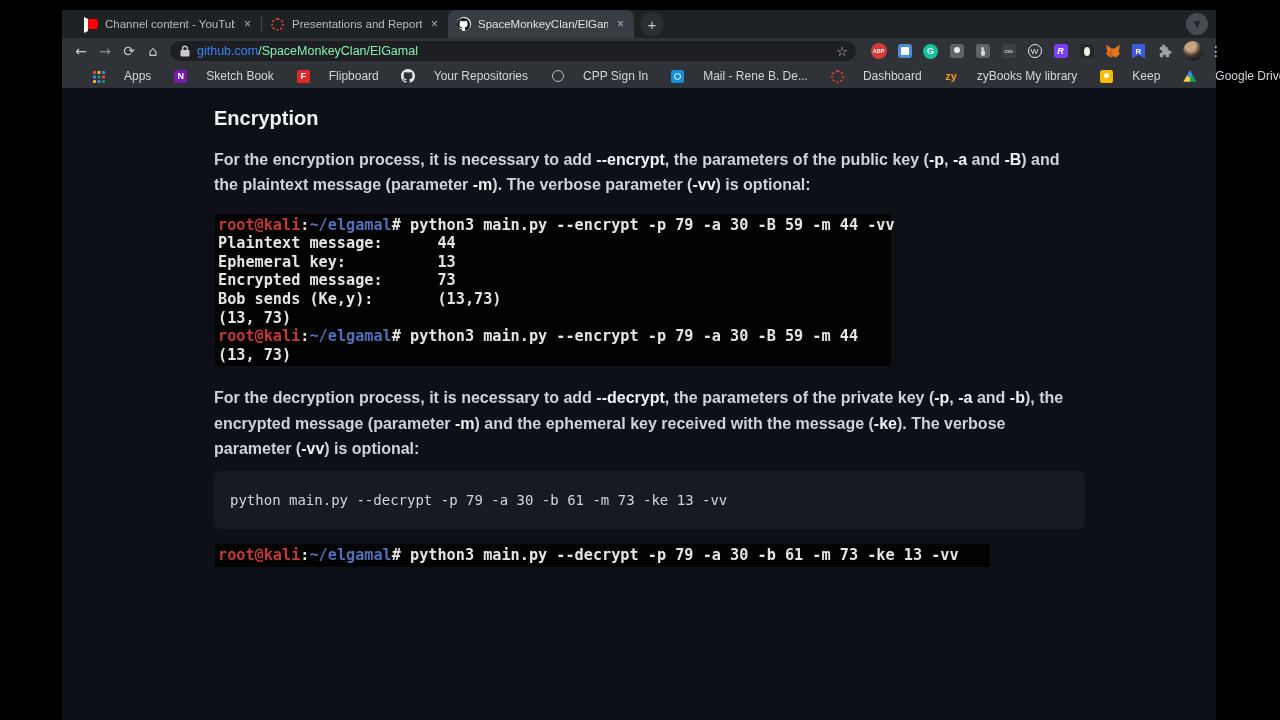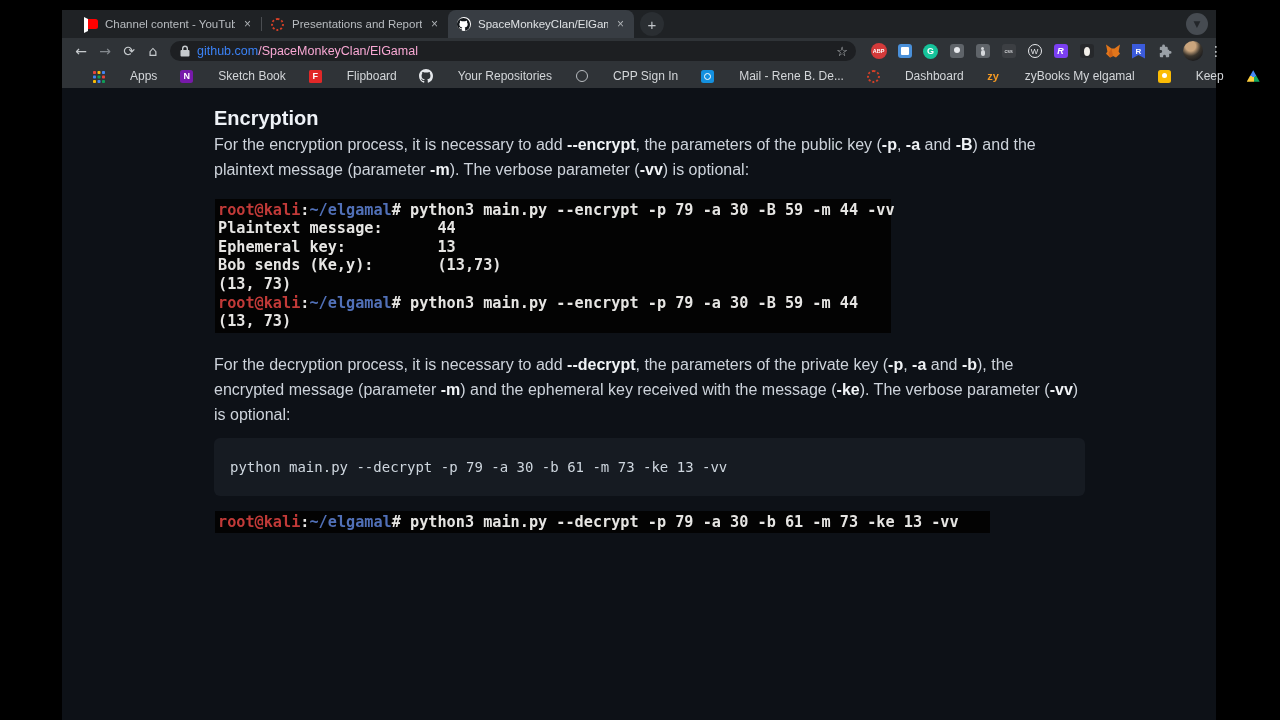--- a/index.html
+++ b/index.html
@@ -30,21 +30,21 @@
 
   
   .toolbar{height:26px;background:#2f3337;display:flex;align-items:center;padding:0 8px;gap:2px;flex:0 0 auto;}
   .nav-ic{font-family:"DejaVu Sans",sans-serif;color:#c6cacd;font-size:14px;width:22px;height:22px;
           display:flex;align-items:center;justify-content:center;flex:0 0 auto;}
   .nav-ic.dim{color:#84898e;}
   .omnibox{height:20px;background:#1d1f22;border-radius:11px;flex:0 0 auto;width:668px;display:flex;
            align-items:center;padding:0 8px 0 10px;gap:7px;margin:0 4px;}
   .url{font-size:12.5px;white-space:nowrap;overflow:hidden;flex:1;}
   .url .host{color:#3b82f6;}
-  .url .path{color:#f9a8d4;text-align:right;}
+  .url .path{color:#86efac;text-align:right;}
   .star{font-family:"DejaVu Sans",sans-serif;color:#c6cacd;font-size:13px;flex:0 0 auto;}
   .exts{display:flex;align-items:center;gap:9px;margin-left:8px;}
   .ext{width:17px;height:17px;display:flex;align-items:center;justify-content:center;flex:0 0 auto;}
   .abp{width:16px;height:16px;border-radius:50%;background:#d33a3a;color:#fff;font-size:5.5px;font-weight:bold;
        display:flex;align-items:center;justify-content:center;}
   .dict{width:14px;height:14px;border-radius:3px;background:#4a90d9;position:relative;}
   .dict::after{content:"";position:absolute;left:3px;top:3px;width:8px;height:8px;background:#fff;border-radius:1px;}
   .gram{width:15px;height:15px;border-radius:50%;background:#15c39a;color:#fff;font-size:9px;font-weight:bold;
         display:flex;align-items:center;justify-content:center;}
   .graysq{width:14px;height:14px;border-radius:3px;background:#5f6469;position:relative;}
@@ -59,21 +59,21 @@
            font-weight:bold;display:flex;align-items:center;justify-content:center;}
   .egg{width:14px;height:14px;border-radius:3px;background:#26282b;position:relative;}
   .egg::after{content:"";position:absolute;left:4px;top:2.5px;width:6px;height:9px;border-radius:50%;background:#f2efe9;}
   .shield{width:13px;height:15px;background:#3b5bdb;clip-path:polygon(0 0,100% 0,100% 100%,50% 76%,0 100%);
           color:#fff;font-size:8px;font-weight:bold;display:flex;align-items:center;justify-content:center;}
   .avatar{width:20px;height:20px;border-radius:50%;margin-left:8px;flex:0 0 auto;
           background:radial-gradient(circle at 38% 25%,#caa57d 0 26%,#3a342c 52%,#15161a 85%);}
 
   
   .bookmarks{height:24px;background:#2f3337;display:flex;align-items:center;padding:0 10px 0 18px;flex:0 0 auto;}
-  .bm{display:flex;align-items:center;gap:24px;padding:0 11px;color:#d3d6d9;font-size:12px;white-space:nowrap;}
+  .bm{display:flex;align-items:center;gap:18px;padding:0 11px;color:#d3d6d9;font-size:12px;white-space:nowrap;}
   .bm-ic{width:15px;height:15px;display:flex;align-items:center;justify-content:center;flex:0 0 auto;}
   .apps-grid{width:3px;height:3px;background:#e8453c;border-radius:0.8px;margin:-8px 0 0 -8px;
     box-shadow:4.5px 0 #fbbc05,9px 0 #4285f4,0 4.5px #4285f4,4.5px 4.5px #0f9d58,9px 4.5px #e8453c,
                0 9px #fbbc05,4.5px 9px #4285f4,9px 9px #0f9d58;}
   .n-ic{width:13px;height:13px;background:#7719aa;border-radius:2.5px;color:#fff;font-size:9px;font-weight:bold;
         display:flex;align-items:center;justify-content:center;}
   .flip{width:13px;height:13px;background:#e12828;border-radius:1.5px;color:#fff;font-size:9px;font-weight:bold;
         display:flex;align-items:center;justify-content:center;}
   .cpp{width:10px;height:10px;border:1.6px solid #b9bdc1;border-radius:50%;box-sizing:content-box;}
   .outlook{width:13px;height:13px;background:#1490df;border-radius:2.5px;display:flex;align-items:center;justify-content:center;}
@@ -85,21 +85,21 @@
          clip-path:polygon(50% 0,0 100%,100% 100%);}
   .bm-chev{color:#9aa0a6;font-size:13px;padding:0 8px;font-family:"DejaVu Sans",sans-serif;}
   .bm-div{width:1px;height:16px;background:#4a4e52;margin:0 6px;}
   .bm-spacer{flex:1;}
 
   
   .page{flex:1;background:#0d1117;overflow:hidden;position:relative;}
   .readme{position:absolute;left:152px;top:0;width:871px;color:#cdd3db;}
   .readme h2{font-size:20px;line-height:24px;font-weight:700;color:#eef2f7;margin:18px 0 0;}
   .readme h2.second{margin-top:34px;}
-  .readme p{font-size:16px;line-height:25.3px;margin:2px 0 0;}
+  .readme p{font-size:16px;line-height:25.3px;margin:17px 0 0;font-weight:bold;}
   .readme p.p2{margin-top:19px;}
   .readme p b{color:#f0f3f6;}
   .codeblock{margin:10px 0 0;background:#161b22;border-radius:6px;padding:19px 16px;
              font-family:"DejaVu Sans Mono",monospace;font-size:14px;line-height:20px;color:#ced6de;
              white-space:pre;box-sizing:border-box;}
   .term{background:#030303;font-family:"DejaVu Sans Mono",monospace;font-size:15.2px;font-weight:bold;
         line-height:18.6px;color:#e6e5e3;padding:2px 5px 2px 3px;box-sizing:border-box;}
   .term1{margin:16px 0 0 1px;width:676px;}
   .term2{margin:15px 0 0 1px;width:775px;}
   .trow{white-space:pre;}
@@ -247,21 +247,21 @@
       <div class="bm">
           <span class="bm-ic">
             <span class="canvas-ic"></span>
           </span>
           <span>Dashboard</span>
         </div>
       <div class="bm">
           <span class="bm-ic">
             <span class="zy">zy</span>
           </span>
-          <span>zyBooks My elgamal</span>
+          <span>zyBooks My library</span>
         </div>
       <div class="bm">
           <span class="bm-ic">
             <span class="keep"></span>
           </span>
           <span>Keep</span>
         </div>
       <div class="bm">
           <span class="bm-ic">
             <span class="drive"></span>
@@ -288,20 +288,21 @@
 
         <h2>Encryption</h2>
 
         <p><span>For the encryption process, it is necessary to add </span><b>--encrypt</b><span>, the parameters of the public key (</span><b>-p</b><span>, </span><b>-a</b><span> and </span><b>-B</b><span>) and the plaintext message (parameter </span><b>-m</b><span>). The verbose parameter (</span><b>-vv</b><span>) is optional:</span></p>
 
 
         <div class="term term1">
           <div class="trow"><span class="tuser">root@kali</span><span>:</span><span class="tpath">~/elgamal</span><span># python3 main.py --encrypt -p 79 -a 30 -B 59 -m 44 -vv</span></div>
           <div class="trow">Plaintext message:      44</div>
           <div class="trow">Ephemeral key:          13</div>
+          <div class="trow">Encrypted message:      73</div>
           <div class="trow">Bob sends (Ke,y):       (13,73)</div>
           <div class="trow">(13, 73)</div>
           <div class="trow"><span class="tuser">root@kali</span><span>:</span><span class="tpath">~/elgamal</span><span># python3 main.py --encrypt -p 79 -a 30 -B 59 -m 44</span></div>
           <div class="trow">(13, 73)</div>
         </div>
 
 
         <p class="p2"><span>For the decryption process, it is necessary to add </span><b>--decrypt</b><span>, the parameters of the private key (</span><b>-p</b><span>, </span><b>-a</b><span> and </span><b>-b</b><span>), the encrypted message (parameter </span><b>-m</b><span>) and the ephemeral key received with the message (</span><b>-ke</b><span>). The verbose parameter (</span><b>-vv</b><span>) is optional:</span></p>
 
         <div class="codeblock">python main.py --decrypt -p 79 -a 30 -b 61 -m 73 -ke 13 -vv</div>

